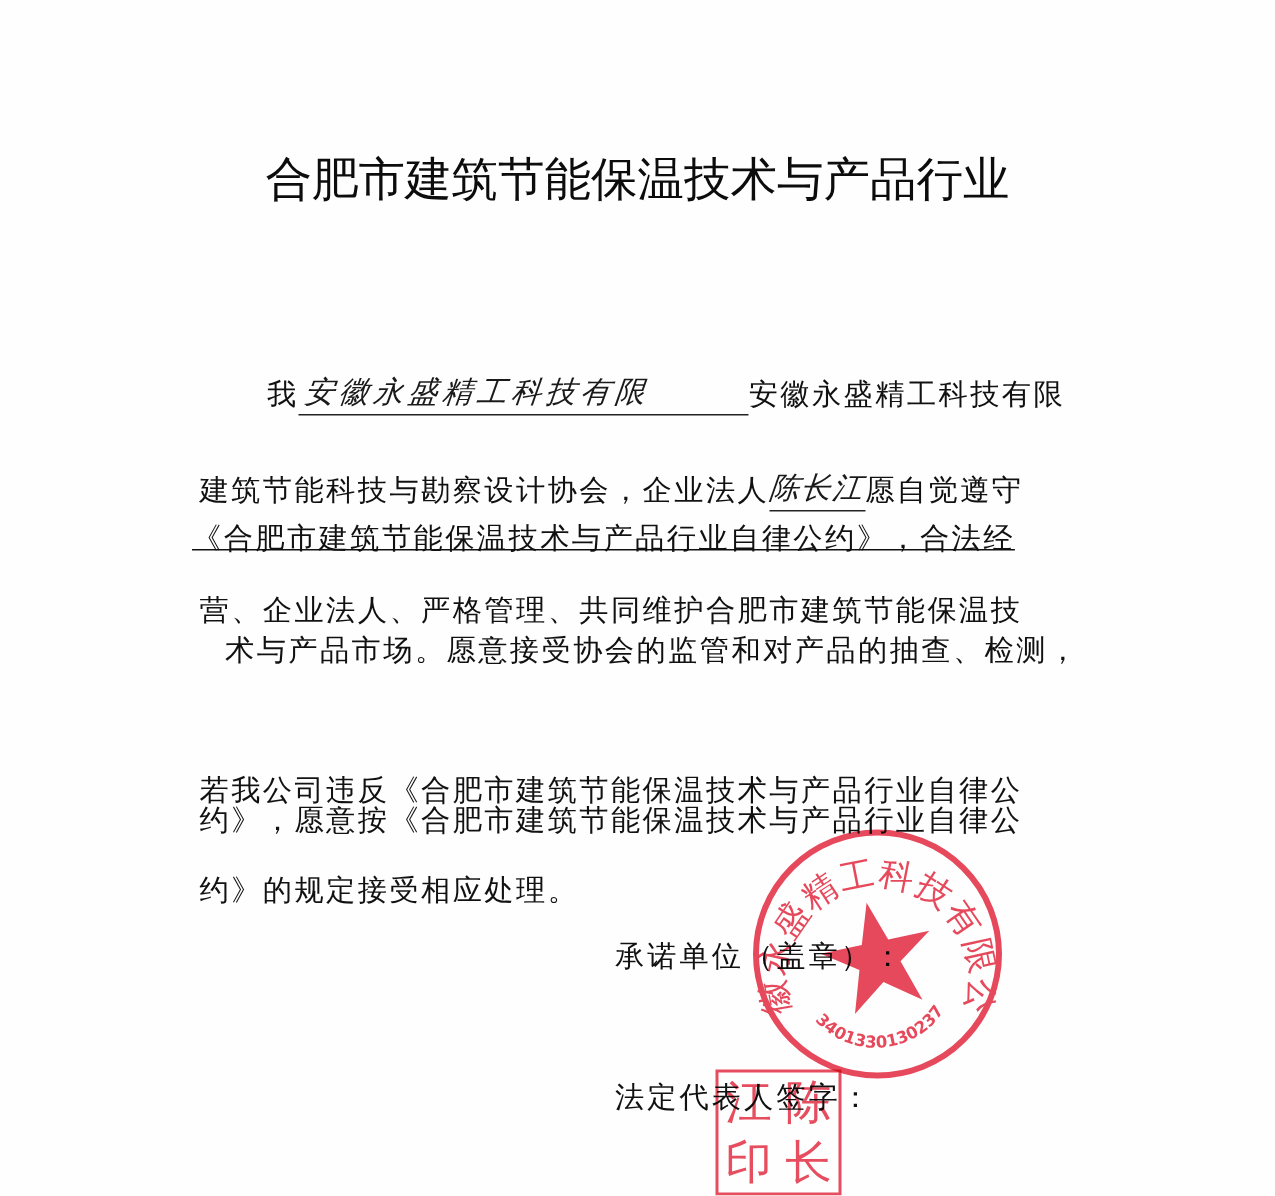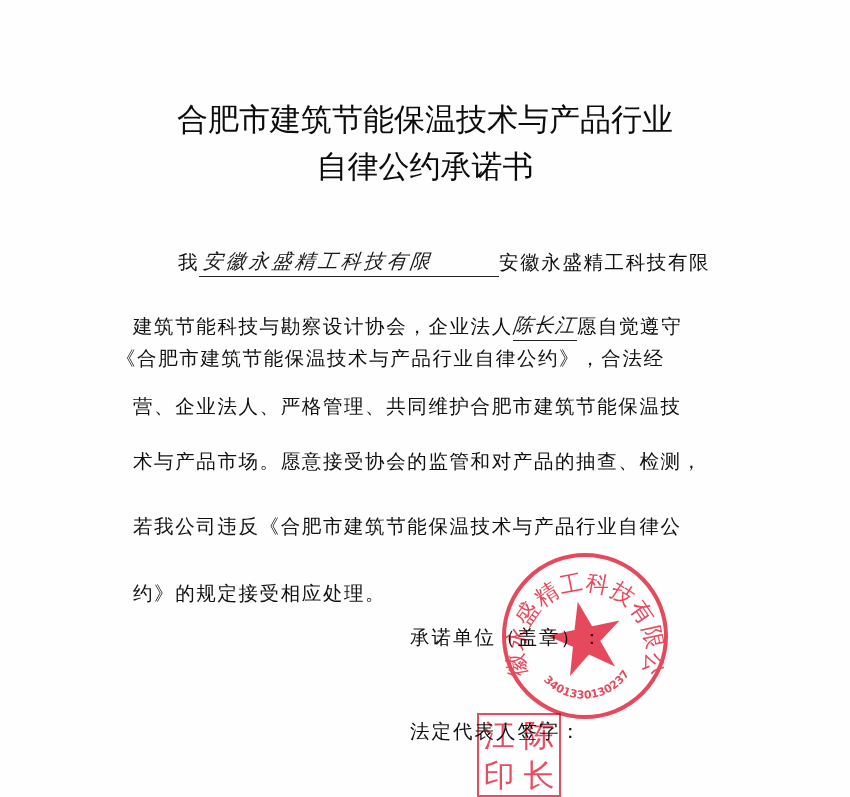--- a/index.html
+++ b/index.html
@@ -41,23 +41,23 @@
       left: 133px;
       width: 590px;
       font-size: 19.5px;
       line-height: 28px;
       white-space: nowrap;
       color: #111;
       letter-spacing: 1.6px;
     }
     .line1 { top: 249px; left: 178px; }
     .line2 { top: 313px; }
-    .line3 { top: 345px; left: 116px; }
+    .line3 { top: 345px; left: 128px; text-decoration: underline; }
     .line4 { top: 393px; }
-    .line5 { top: 448px; }
+    .line5 { top: 420px; margin-left: 17px; }
     .line6 { top: 513px; }
     .line7 { top: 533px; }
     .line8 { top: 580px; }
 
     .fill-blank {
       display: inline-block;
       position: relative;
       border-bottom: 1.5px solid #222;
       vertical-align: bottom;
     }
@@ -124,34 +124,34 @@
       line-height: 38px;
       color: #e5394d;
     }
   </style>
 </head>
 <body>
 
 <div class="page">
 
   <h1 class="title title-line-1">合肥市建筑节能保温技术与产品行业</h1>
-  <h1 class="title title-line-2">自律公约承诺书</h1>
 
   <div class="body-line line1">
     <span>我</span><span class="fill-blank company-blank"><span class="handwriting">安徽永盛精工科技有限</span></span><span>安徽永盛精工科技有限</span>
   </div>
 
   <div class="body-line line2">
     <span>建筑节能科技与勘察设计协会，企业法人</span><span class="fill-blank person-blank"><span class="handwriting">陈长江</span></span><span>愿自觉遵守</span>
   </div>
 
   <div class="body-line line3">《合肥市建筑节能保温技术与产品行业自律公约》，合法经</div>
   <div class="body-line line4">营、企业法人、严格管理、共同维护合肥市建筑节能保温技</div>
   <div class="body-line line5">术与产品市场。愿意接受协会的监管和对产品的抽查、检测，</div>
   <div class="body-line line6">若我公司违反《合肥市建筑节能保温技术与产品行业自律公</div>
+  <div class="body-line line7">约》，愿意按《合肥市建筑节能保温技术与产品行业自律公</div>
   <div class="body-line line8">约》的规定接受相应处理。</div>
 
   <div class="sign-label sign-unit">承诺单位（盖章）：</div>
   <div class="sign-label sign-rep">法定代表人签字：</div>
 
   <div class="seal-round">
     <svg width="170" height="170" viewBox="0 0 170 170">
       <defs>
         <path id="sealArc" d="M 30 130 A 62 62 0 1 1 140 130" fill="none"></path>
         <path id="codeArc" d="M 40 125 A 54 54 0 0 0 132 118" fill="none"></path>

